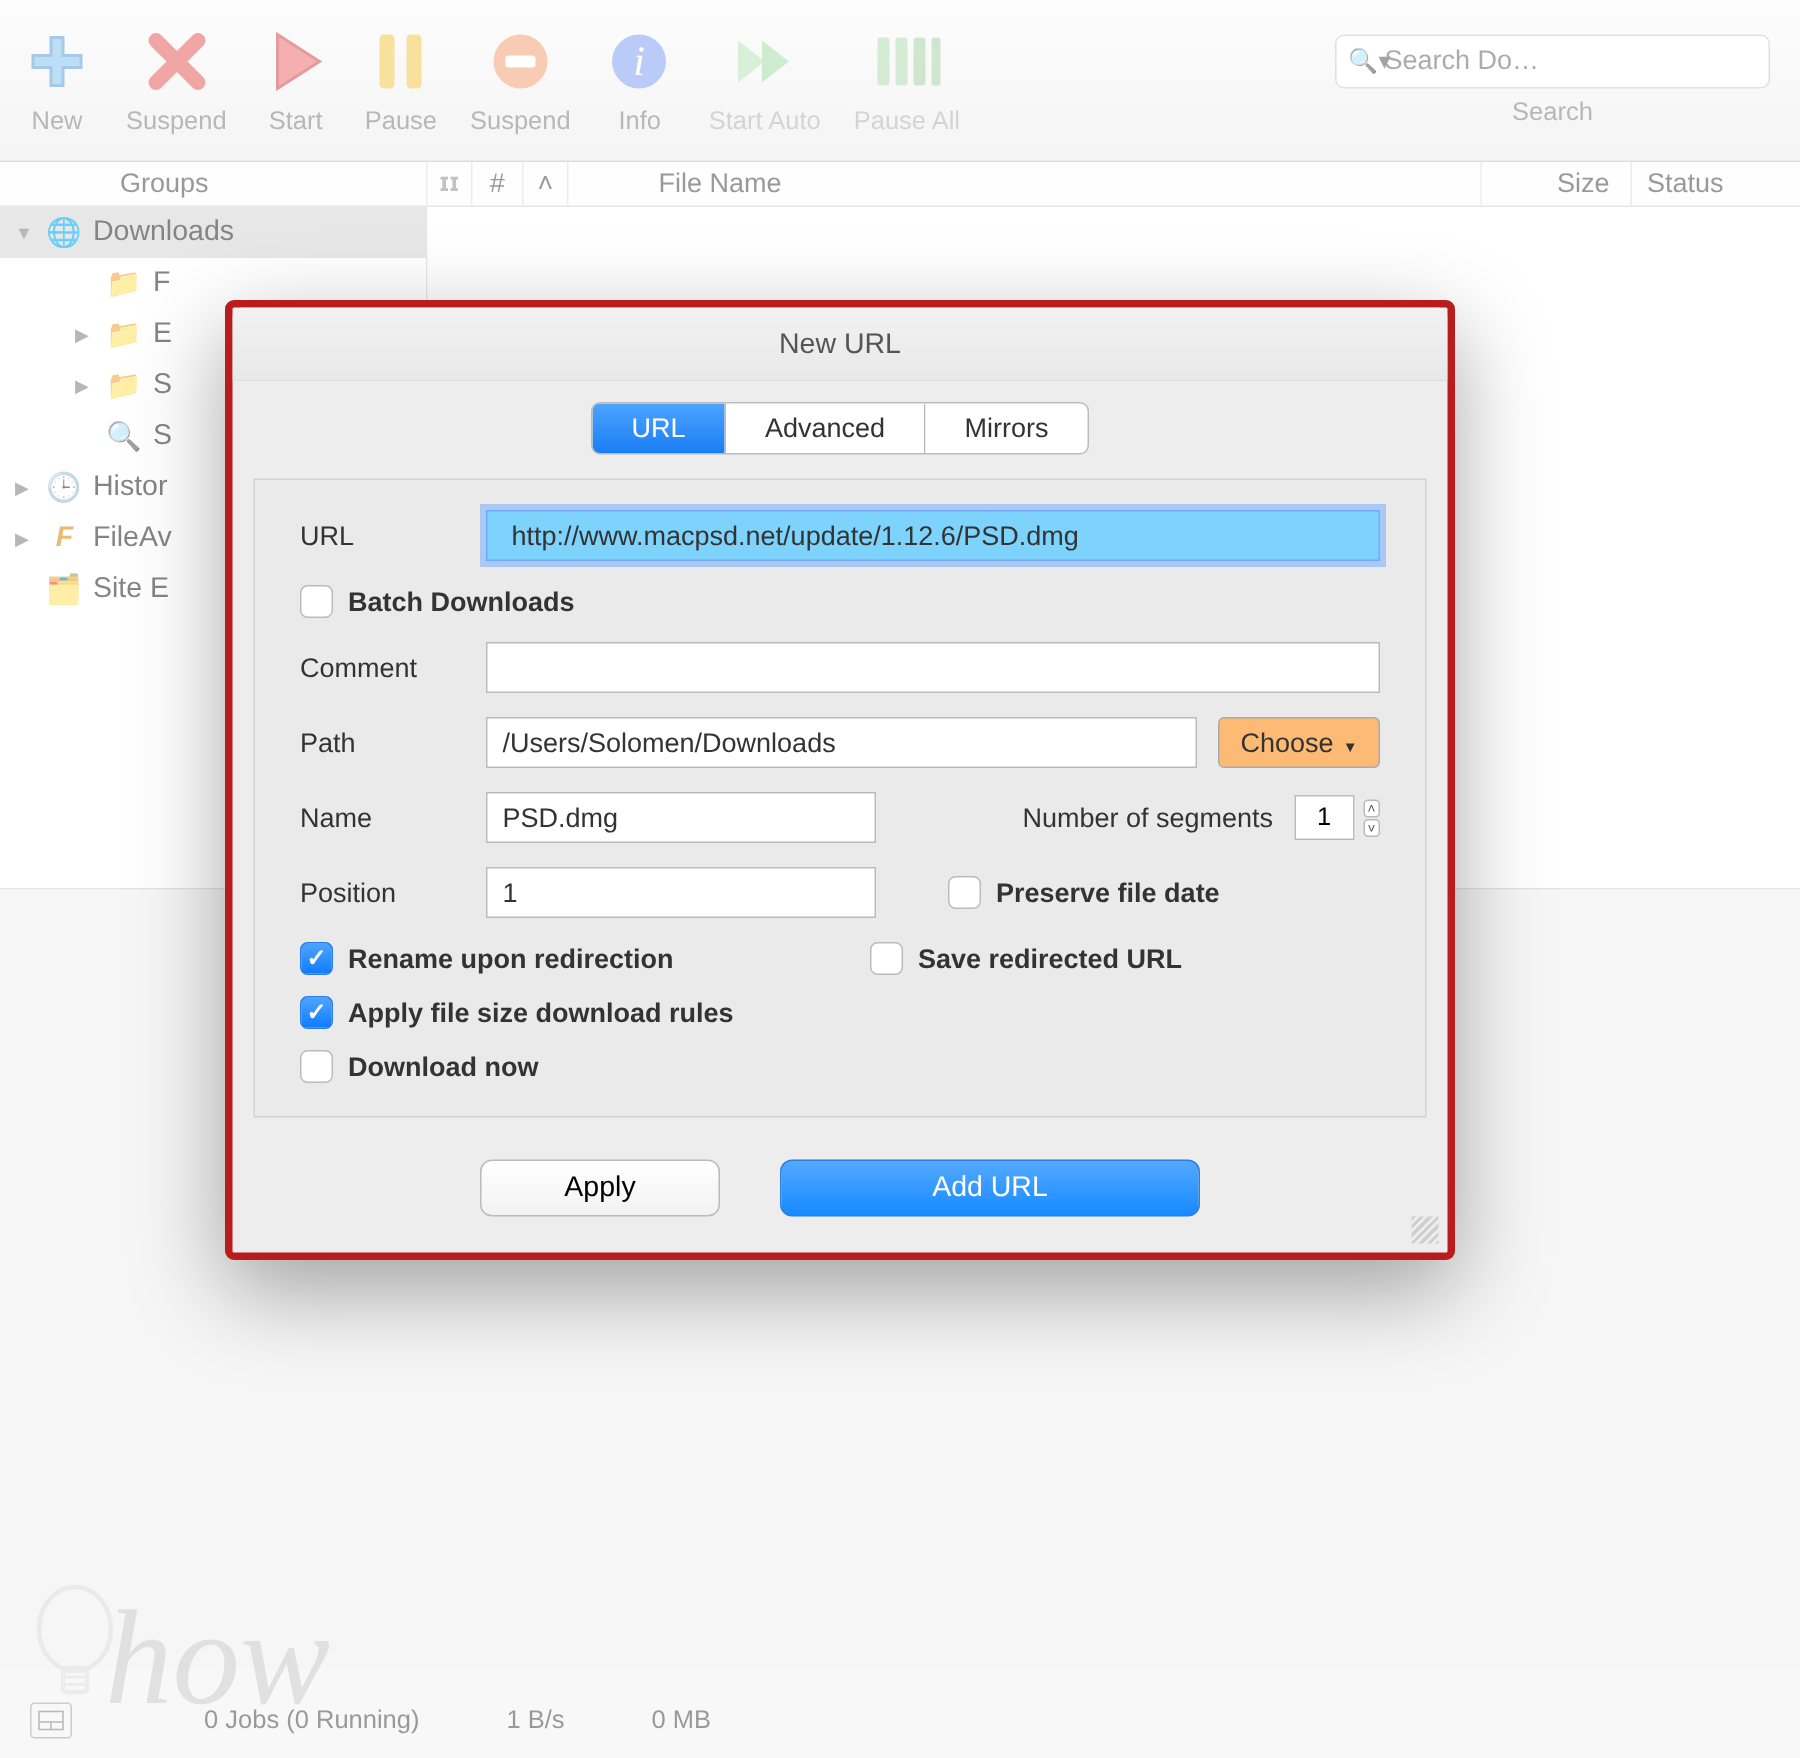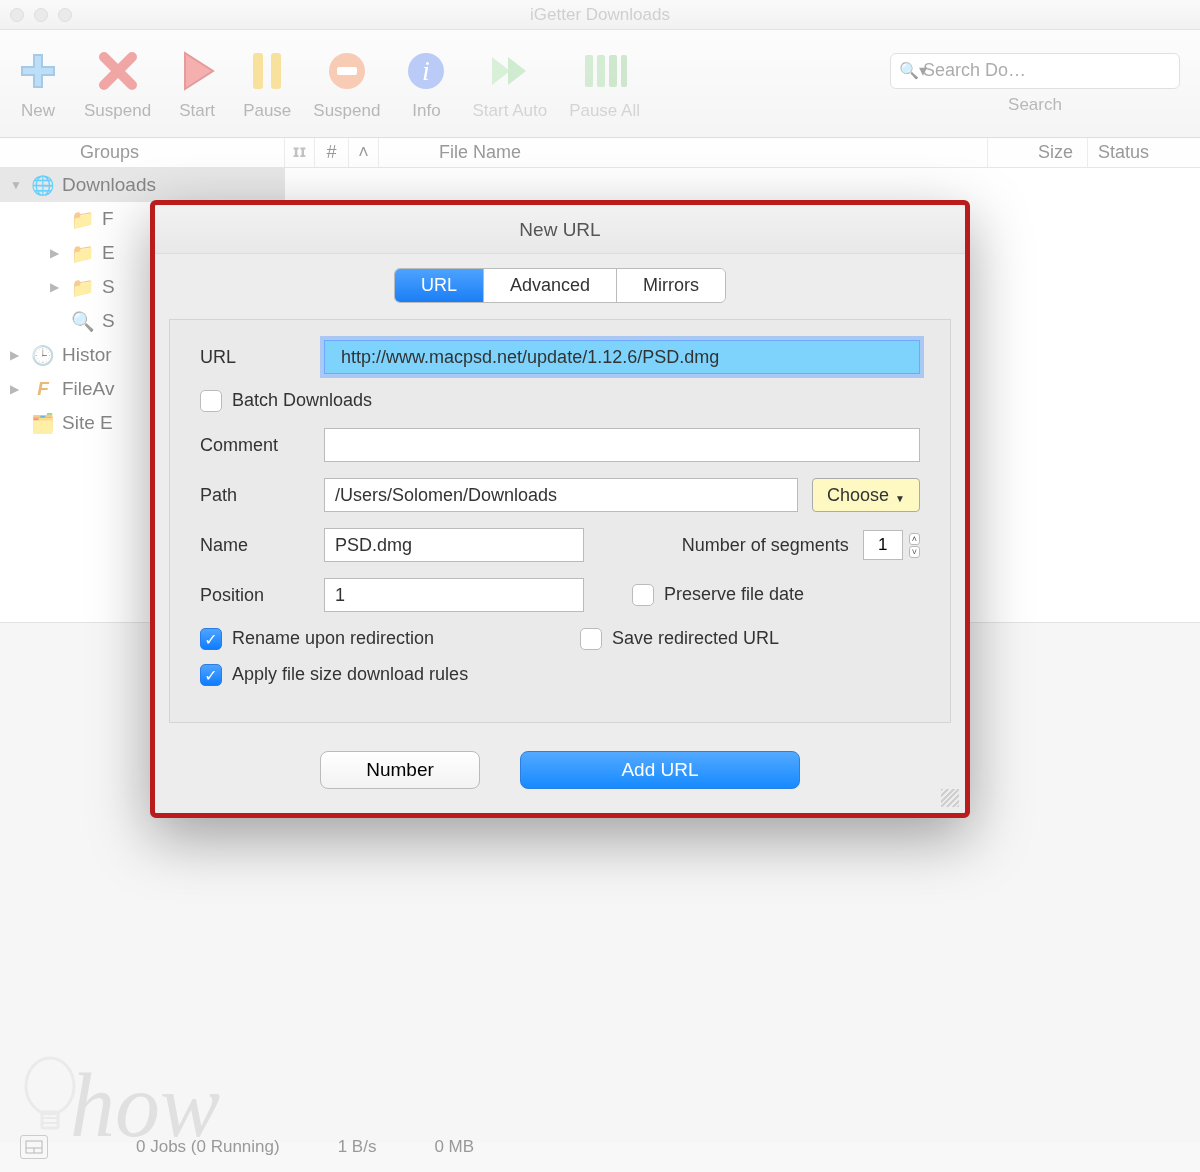--- a/index.html
+++ b/index.html
@@ -291,21 +291,21 @@
     }
     .form-input.url {
       box-shadow: 0 0 0 4px rgba(90,160,255,0.45);
       border-color: #6ea8ff;
     }
     .form-input.url::selection { background: #b0d3ff; }
     .choose-btn {
       height: 34px;
       padding: 0 14px;
       border: 1px solid #aaa;
-      background: #fef9c3;
+      background: #fdba74;
       border-radius: 4px;
       font-size: 18px;
       display: flex;
       align-items: center;
       gap: 6px;
       cursor: pointer;
     }
     .choose-btn .arrow { font-size: 10px; transform: translateY(3px); }
     .mac-checkbox {
       width: 22px; height: 22px;
@@ -319,24 +319,25 @@
       flex-shrink: 0;
     }
     .mac-checkbox.checked {
       background: linear-gradient(#4ea5ff, #0f7cff);
       border-color: #2a7de8;
       color: #fff;
       font-size: 16px;
     }
     .chk-row {
       display: flex;
-      align-items: flex-start;
+      align-items: center;
       gap: 10px;
       font-size: 18px;
       color: #333;
+      font-weight: bold;
     }
     .two-col { display: flex; gap: 40px; align-items: center; }
     .stepper-wrap {
       display: flex;
       align-items: center;
       gap: 6px;
     }
     .stepper-input {
       width: 40px;
       height: 30px;
@@ -389,28 +390,20 @@
       top:0;left:0;right:0;bottom:0;
       background: rgba(255,255,255,0.4);
       pointer-events: none;
     }
   </style>
 </head>
 <body>
 
 <div class="main-window">
 
-  <div class="titlebar">
-    <div class="traffic-lights">
-      <div class="traffic-light"></div>
-      <div class="traffic-light"></div>
-      <div class="traffic-light"></div>
-    </div>
-    <div class="titlebar-title">iGetter Downloads</div>
-  </div>
 
   <div class="toolbar">
     <div class="toolbar-items">
       <div class="toolbar-item">
         <div class="toolbar-icon">
           <svg viewBox="0 0 48 48">
               <path d="M20 8h8v12h12v8H28v12h-8V28H8v-8h12z" fill="#8fc8f2" stroke="#6ba6d8" stroke-width="2"></path>
             </svg>
         </div>
         <div class="toolbar-label">New</div>
@@ -648,20 +641,26 @@
       </div>
     </div>
 
     <div class="form-row" style="margin-bottom:14px">
       <div class="chk-row">
         <div class="mac-checkbox checked">✓</div>
         <span>Apply file size download rules</span>
       </div>
     </div>
 
+    <div class="form-row" style="margin-bottom:0">
+      <div class="chk-row">
+        <div class="mac-checkbox"></div>
+        <span>Download now</span>
+      </div>
+    </div>
   </div>
 
   <div class="dialog-footer">
-    <button class="btn">Number</button>
+    <button class="btn">Apply</button>
     <button class="btn primary">Add URL</button>
     <div class="resize-grip"></div>
   </div>
 </div>
 
 </body></html>

